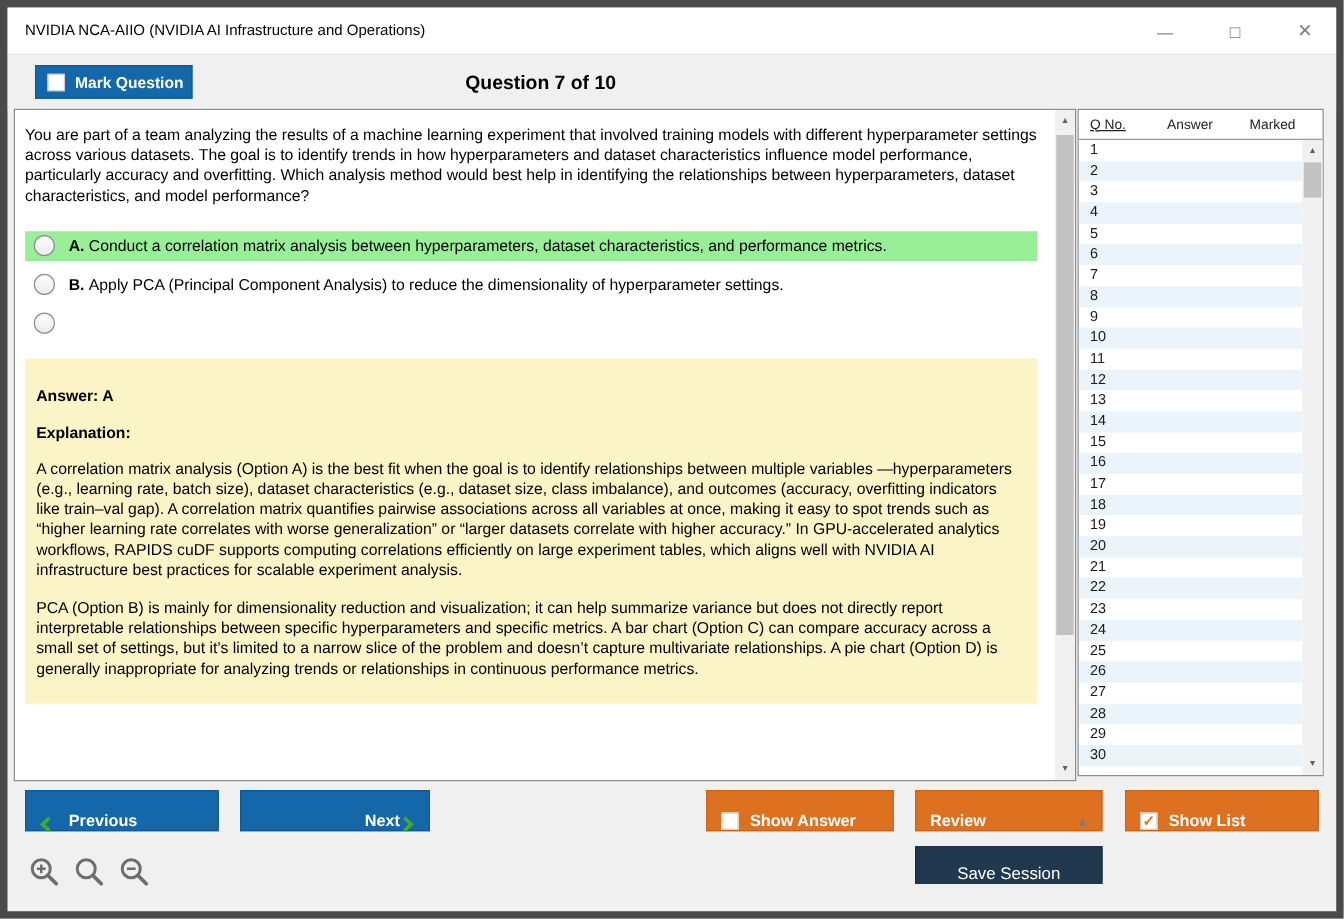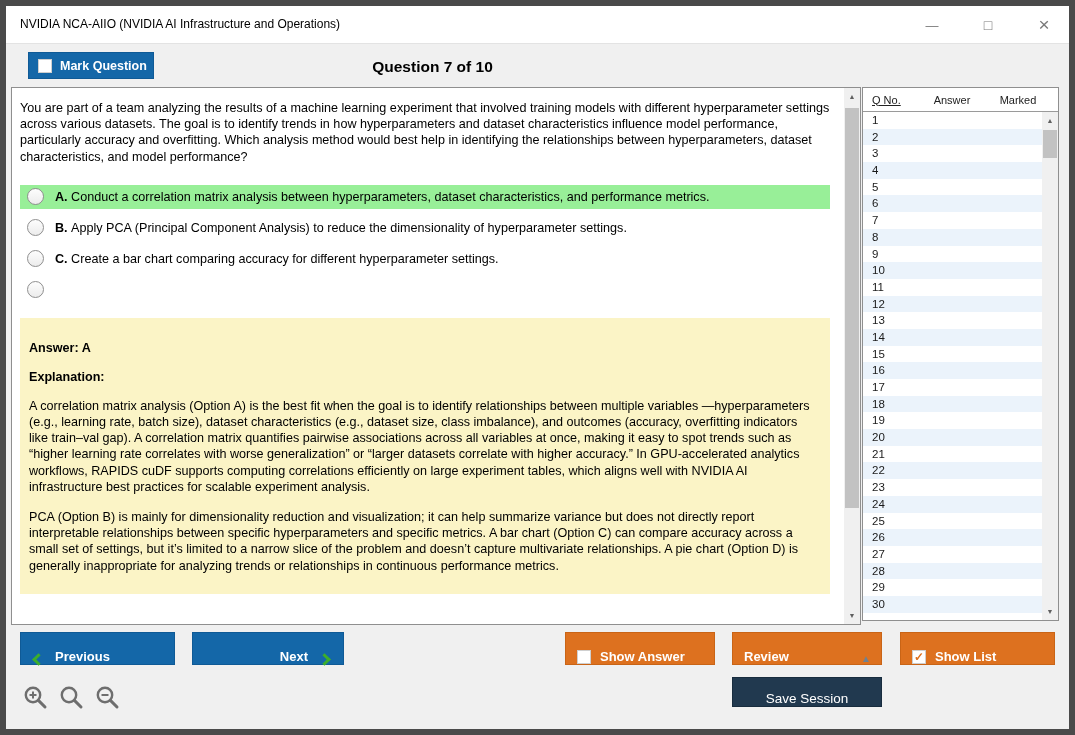--- a/index.html
+++ b/index.html
@@ -72,21 +72,21 @@
 
   
   .btn { position:absolute; display:flex; align-items:flex-end; cursor:pointer; font-weight:bold; color:#fff; font-size:13px; }
   .btn-blue { background:#1467A8; border:1px solid #0f5a96; }
   .btn-orange { background:#DD711F; border:1px solid #c96416; }
   .btn-navy { background:#21394F; border:1px solid #182c3e; justify-content:center; font-weight:normal; font-size:13.5px; }
   .chev { width:9px; height:9px; border-style:solid; border-color:#3DAE2B; transform:rotate(45deg); flex:0 0 auto; }
   .chev-left { border-width:0 0 3px 3px; }
   .chev-right { border-width:3px 3px 0 0; }
   #btn-previous { left:14px; top:626px; width:155px; height:33px; padding-left:13px; gap:12px; }
-  #btn-next { left:186px; top:626px; width:152px; height:33px; justify-content:flex-end; padding-right:14px; gap:12px; }
+  #btn-next { left:186px; top:626px; width:152px; height:33px; justify-content:flex-end; padding-right:14px; }
   #btn-show-answer { left:559px; top:626px; width:150px; height:33px; padding-left:11px; gap:9px; }
   #btn-review { left:726px; top:626px; width:150px; height:33px; padding-left:11px; }
   #btn-review .arrow { margin-left:auto; margin-right:10px; color:#6f8191; font-size:10px; }
   #btn-show-list { left:894px; top:626px; width:155px; height:33px; padding-left:11px; gap:9px; }
   #btn-save-session { left:726px; top:671px; width:150px; height:30px; }
   #btn-end-exam { left:894px; top:671px; width:155px; height:30px; }
   .show-list-check { color:#DD711F; }
   .zoom-tools { position:absolute; left:16px; top:678px; display:flex; gap:9px; }
   .zoom-ic { width:27px; height:27px; cursor:pointer; }
 </style>
@@ -119,24 +119,20 @@
           <p class="question-text">You are part of a team analyzing the results of a machine learning experiment that involved training models with different hyperparameter settings across various datasets. The goal is to identify trends in how hyperparameters and dataset characteristics influence model performance, particularly accuracy and overfitting. Which analysis method would best help in identifying the relationships between hyperparameters, dataset characteristics, and model performance?</p>
 
           <div class="options">
             <div class="option-row hl">
               <span class="radio"></span>
               <span class="opt-text"><b>A.</b>&nbsp;<span>Conduct a correlation matrix analysis between hyperparameters, dataset characteristics, and performance metrics.</span></span>
             </div>
             <div class="option-row">
               <span class="radio"></span>
               <span class="opt-text"><b>B.</b>&nbsp;<span>Apply PCA (Principal Component Analysis) to reduce the dimensionality of hyperparameter settings.</span></span>
-            </div>
-            <div class="option-row">
-              <span class="radio"></span>
-              <span class="opt-text"><b>C.</b>&nbsp;<span>Create a bar chart comparing accuracy for different hyperparameter settings.</span></span>
             </div>
             <div class="option-row">
               <span class="radio"></span>
             </div>
           </div>
 
           <div class="explain-box">
             <p class="ans">Answer: A</p>
             <p class="exh">Explanation:</p>
             <p class="body">A correlation matrix analysis (Option A) is the best fit when the goal is to identify relationships between multiple variables —hyperparameters (e.g., learning rate, batch size), dataset characteristics (e.g., dataset size, class imbalance), and outcomes (accuracy, overfitting indicators like train–val gap). A correlation matrix quantifies pairwise associations across all variables at once, making it easy to spot trends such as “higher learning rate correlates with worse generalization” or “larger datasets correlate with higher accuracy.” In GPU-accelerated analytics workflows, RAPIDS cuDF supports computing correlations efficiently on large experiment tables, which aligns well with NVIDIA AI infrastructure best practices for scalable experiment analysis.</p>

